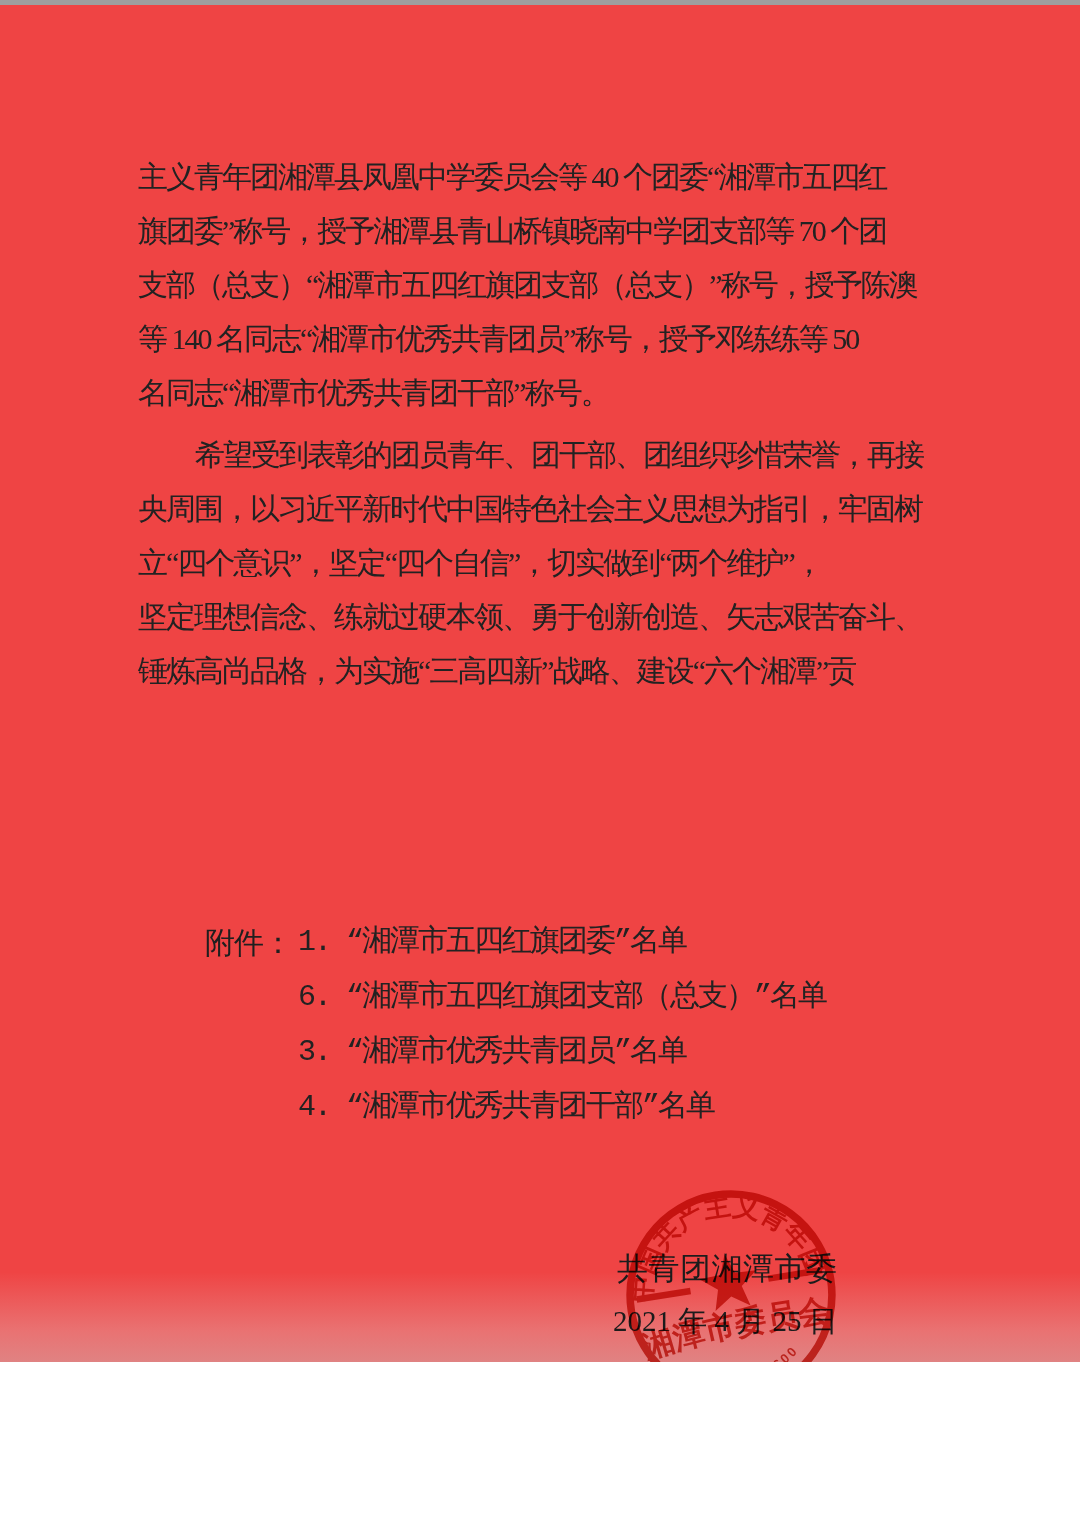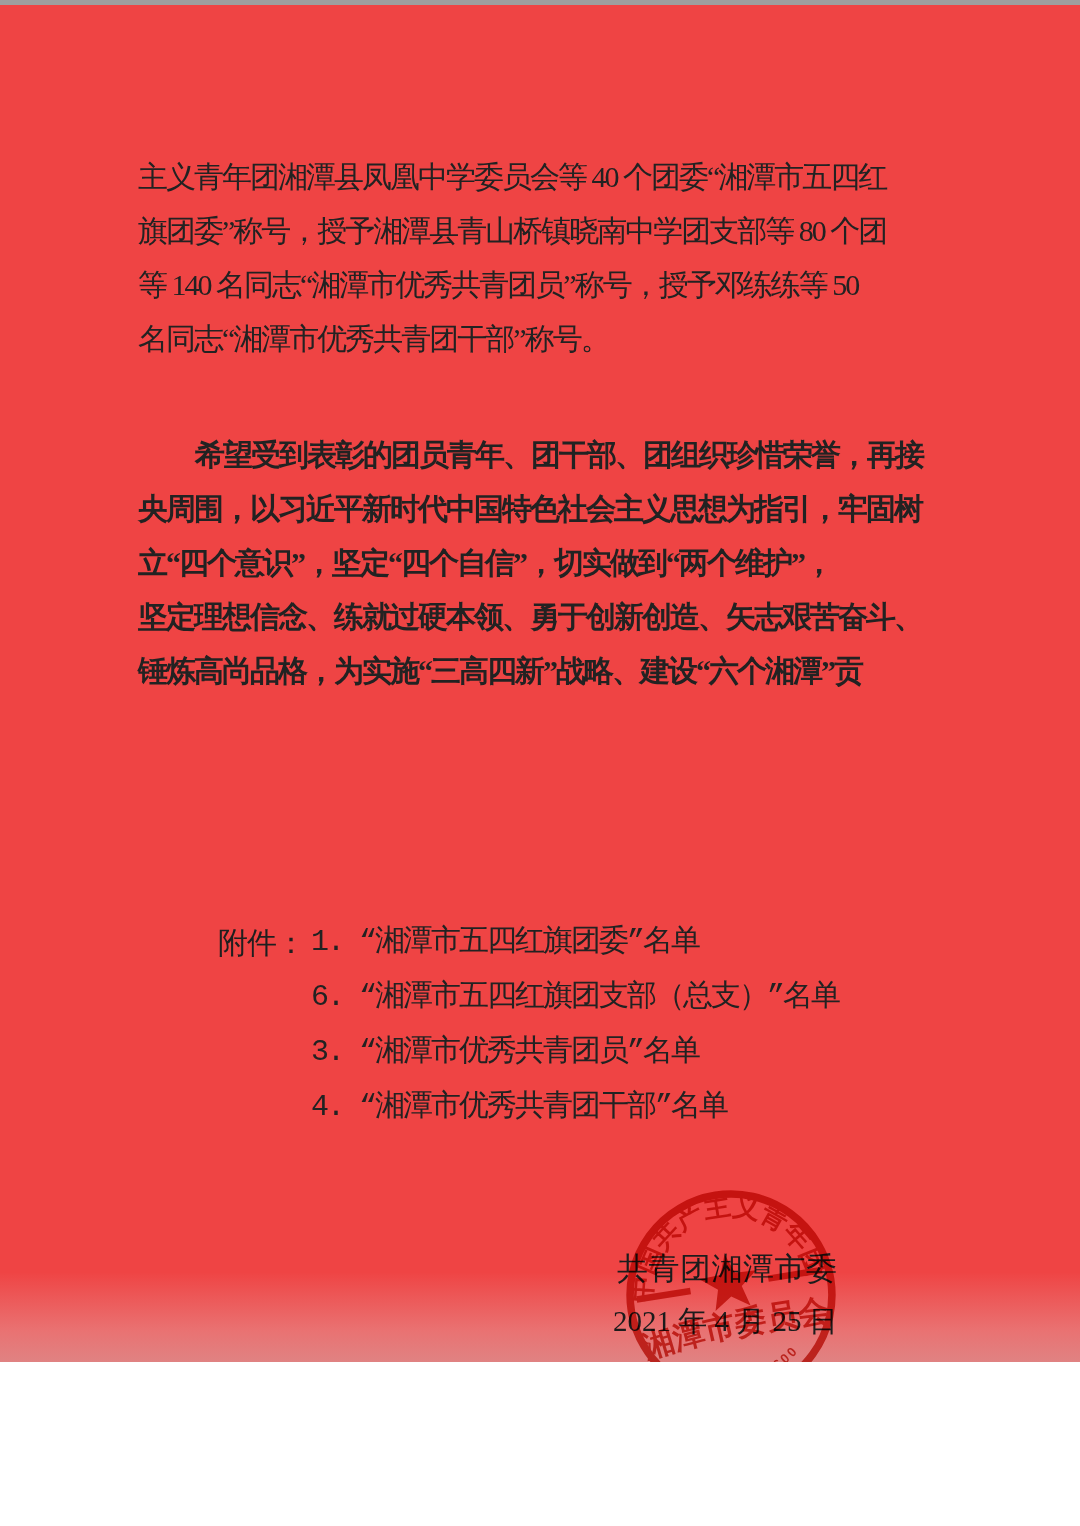--- a/index.html
+++ b/index.html
@@ -12,23 +12,23 @@
   }
   .top-edge {
     position:absolute; left:0; top:0; width:100%; height:5px;
     background:#9e9e9e;
   }
   .line {
     white-space:nowrap; font-size:30px; letter-spacing:-2px; line-height:54px;
     color:#222;
   }
   .para1 { position:absolute; left:138px; top:150px; width:820px; }
-  .para2 { position:absolute; left:138px; top:428px; width:820px;font-weight:bold; }
+  .para2 { position:absolute; left:138px; top:428px; width:820px; }
   .para2 .line.indent { text-indent:57px; }
-  .attachments { position:absolute; left:218px; top:915px; display:flex; align-items:flex-start; }
+  .attachments { position:absolute; left:205px; top:915px; display:flex; align-items:flex-start; }
   .attachments .line { line-height:55px;font-family:Liberation Mono, monospace; }
   .att-label { font-size:30px; letter-spacing:-1px; line-height:55px; white-space:nowrap; }
   .att-items { margin-left:6px; }
   .signature { position:absolute; left:0; top:0; z-index:1; }
   .sig-org {
     position:absolute; left:617px; top:1248px; font-size:31px;
     letter-spacing:0.5px; white-space:nowrap; color:#1c1c1c;
   }
   .sig-date {
     position:absolute; left:613px; top:1302px; font-size:29px;
@@ -62,21 +62,22 @@
 </head>
 <body>
 
 <div class="page">
 
   <div class="top-edge"></div>
 
   <div>
     <div class="para1">
       <div class="line">主义青年团湘潭县凤凰中学委员会等 40 个团委“湘潭市五四红</div>
-      <div class="line">旗团委”称号，授予湘潭县青山桥镇晓南中学团支部等 80 个团</div>
+      <div class="line">旗团委”称号，授予湘潭县青山桥镇晓南中学团支部等 70 个团</div>
+      <div class="line">支部（总支）“湘潭市五四红旗团支部（总支）”称号，授予陈澳</div>
       <div class="line">等 140 名同志“湘潭市优秀共青团员”称号，授予邓练练等 50</div>
       <div class="line">名同志“湘潭市优秀共青团干部”称号。</div>
     </div>
 
     <div class="para2">
       <div class="line indent">希望受到表彰的团员青年、团干部、团组织珍惜荣誉，再接</div>
       <div class="line">央周围，以习近平新时代中国特色社会主义思想为指引，牢固树</div>
       <div class="line">立“四个意识”，坚定“四个自信”，切实做到“两个维护”，</div>
       <div class="line">坚定理想信念、练就过硬本领、勇于创新创造、矢志艰苦奋斗、</div>
       <div class="line">锤炼高尚品格，为实施“三高四新”战略、建设“六个湘潭”贡</div>

